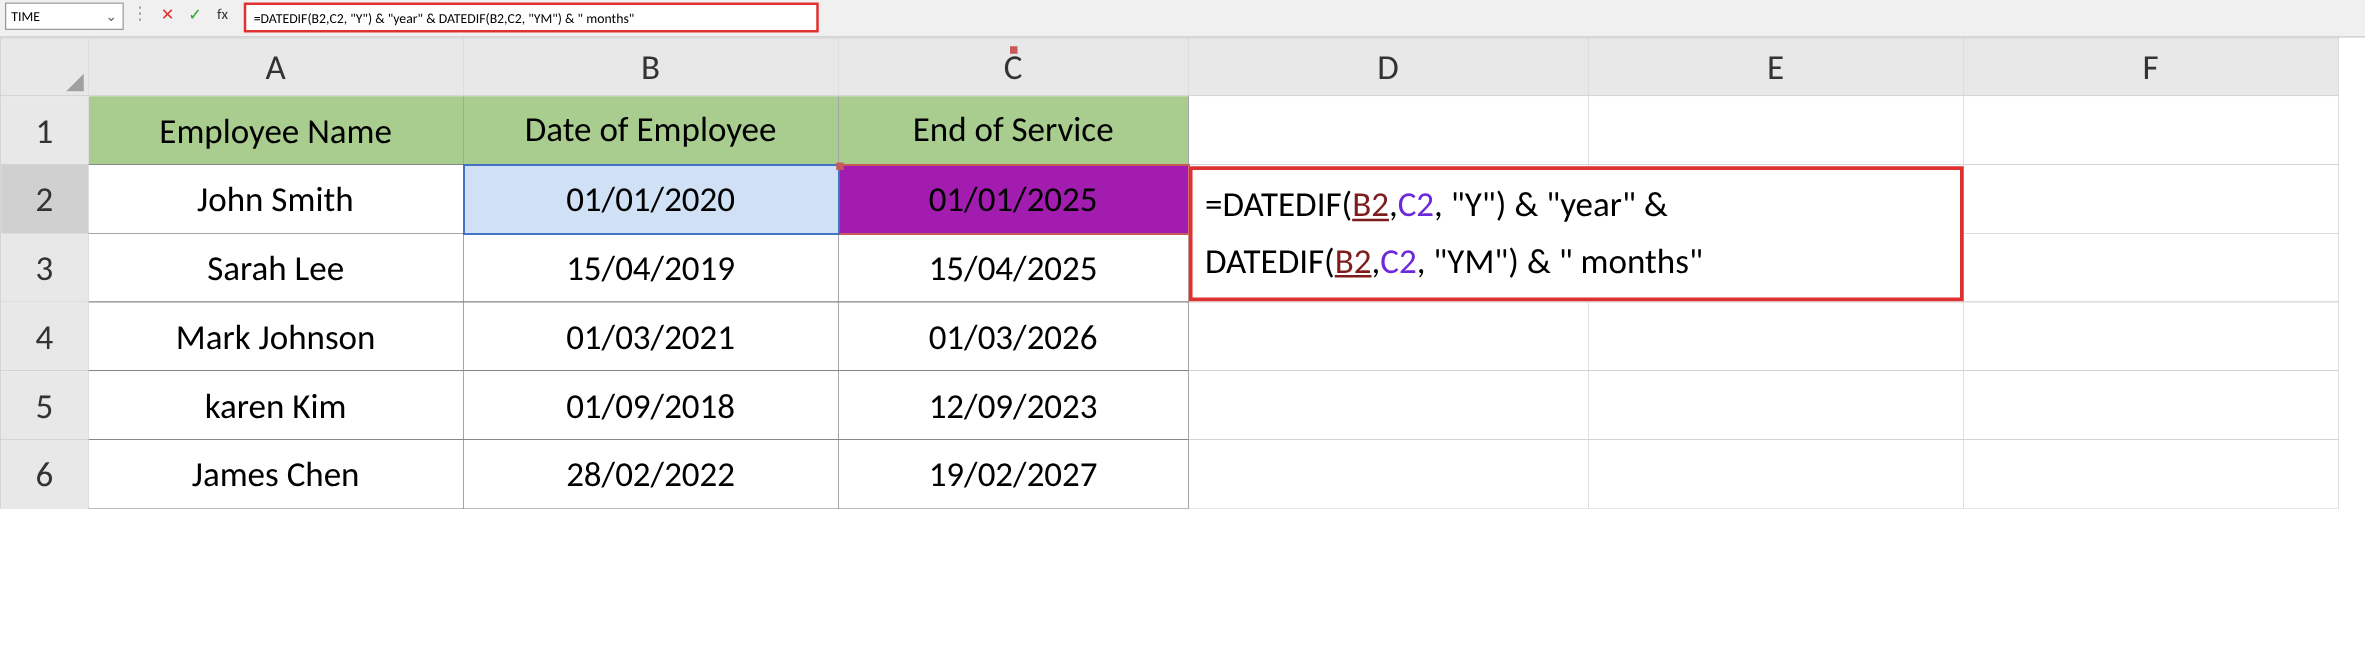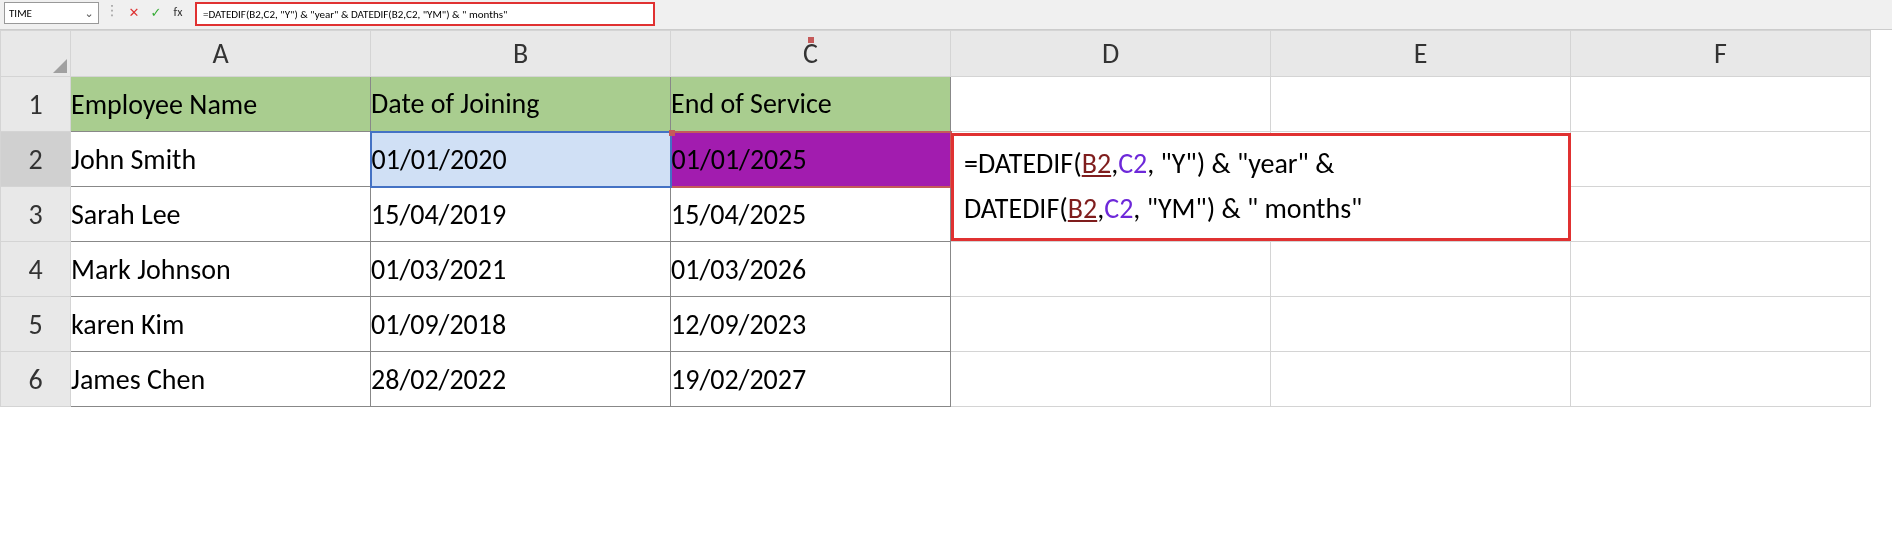--- a/index.html
+++ b/index.html
@@ -126,20 +126,21 @@
       color: #333;
     }
     .row-head.active {
       background: #d0d0d0;
     }
     
     
     .cell {
       height: 55px;
       font-size: 28px;
+      text-align: center;
       padding: 0 8px;
       background: #fff;
       white-space: nowrap;
     }
     .cell.header-cell {
       background: #a9cd8f;
       font-weight: normal;
       border: 1px solid #888;
     }
     .cell.data-bordered {
@@ -218,21 +219,21 @@
       <th class="col-head col-A">A</th>
       <th class="col-head col-B">B</th>
       <th class="col-head col-C active-dot">C</th>
       <th class="col-head col-D">D</th>
       <th class="col-head col-E">E</th>
       <th class="col-head col-F">F</th>
     </tr>
     <tr>
       <th class="row-head">1</th>
       <td class="cell header-cell">Employee Name</td>
-      <td class="cell header-cell">Date of Joining</td>
+      <td class="cell header-cell">Date of Employee</td>
       <td class="cell header-cell">End of Service</td>
       <td class="cell"></td>
       <td class="cell"></td>
       <td class="cell"></td>
     </tr>
     <tr>
       <th class="row-head active">2</th>
       <td class="cell data-bordered">John Smith</td>
       <td class="cell data-bordered ref-blue">01/01/2020</td>
       <td class="cell data-bordered ref-red">01/01/2025</td>

